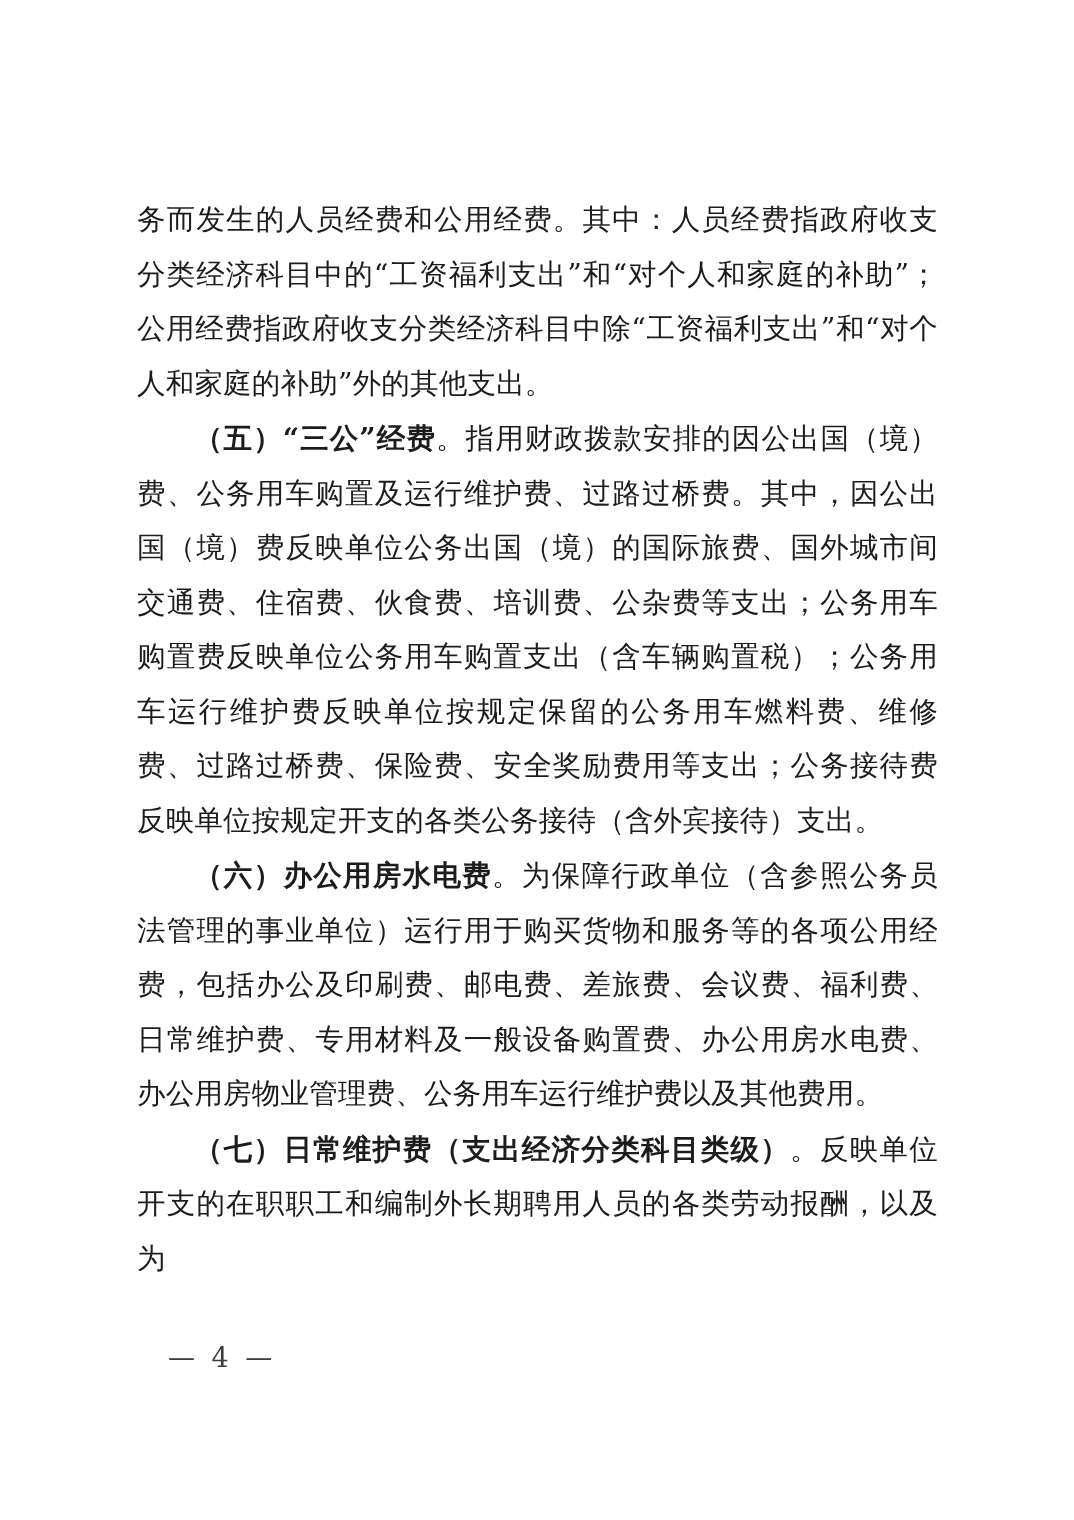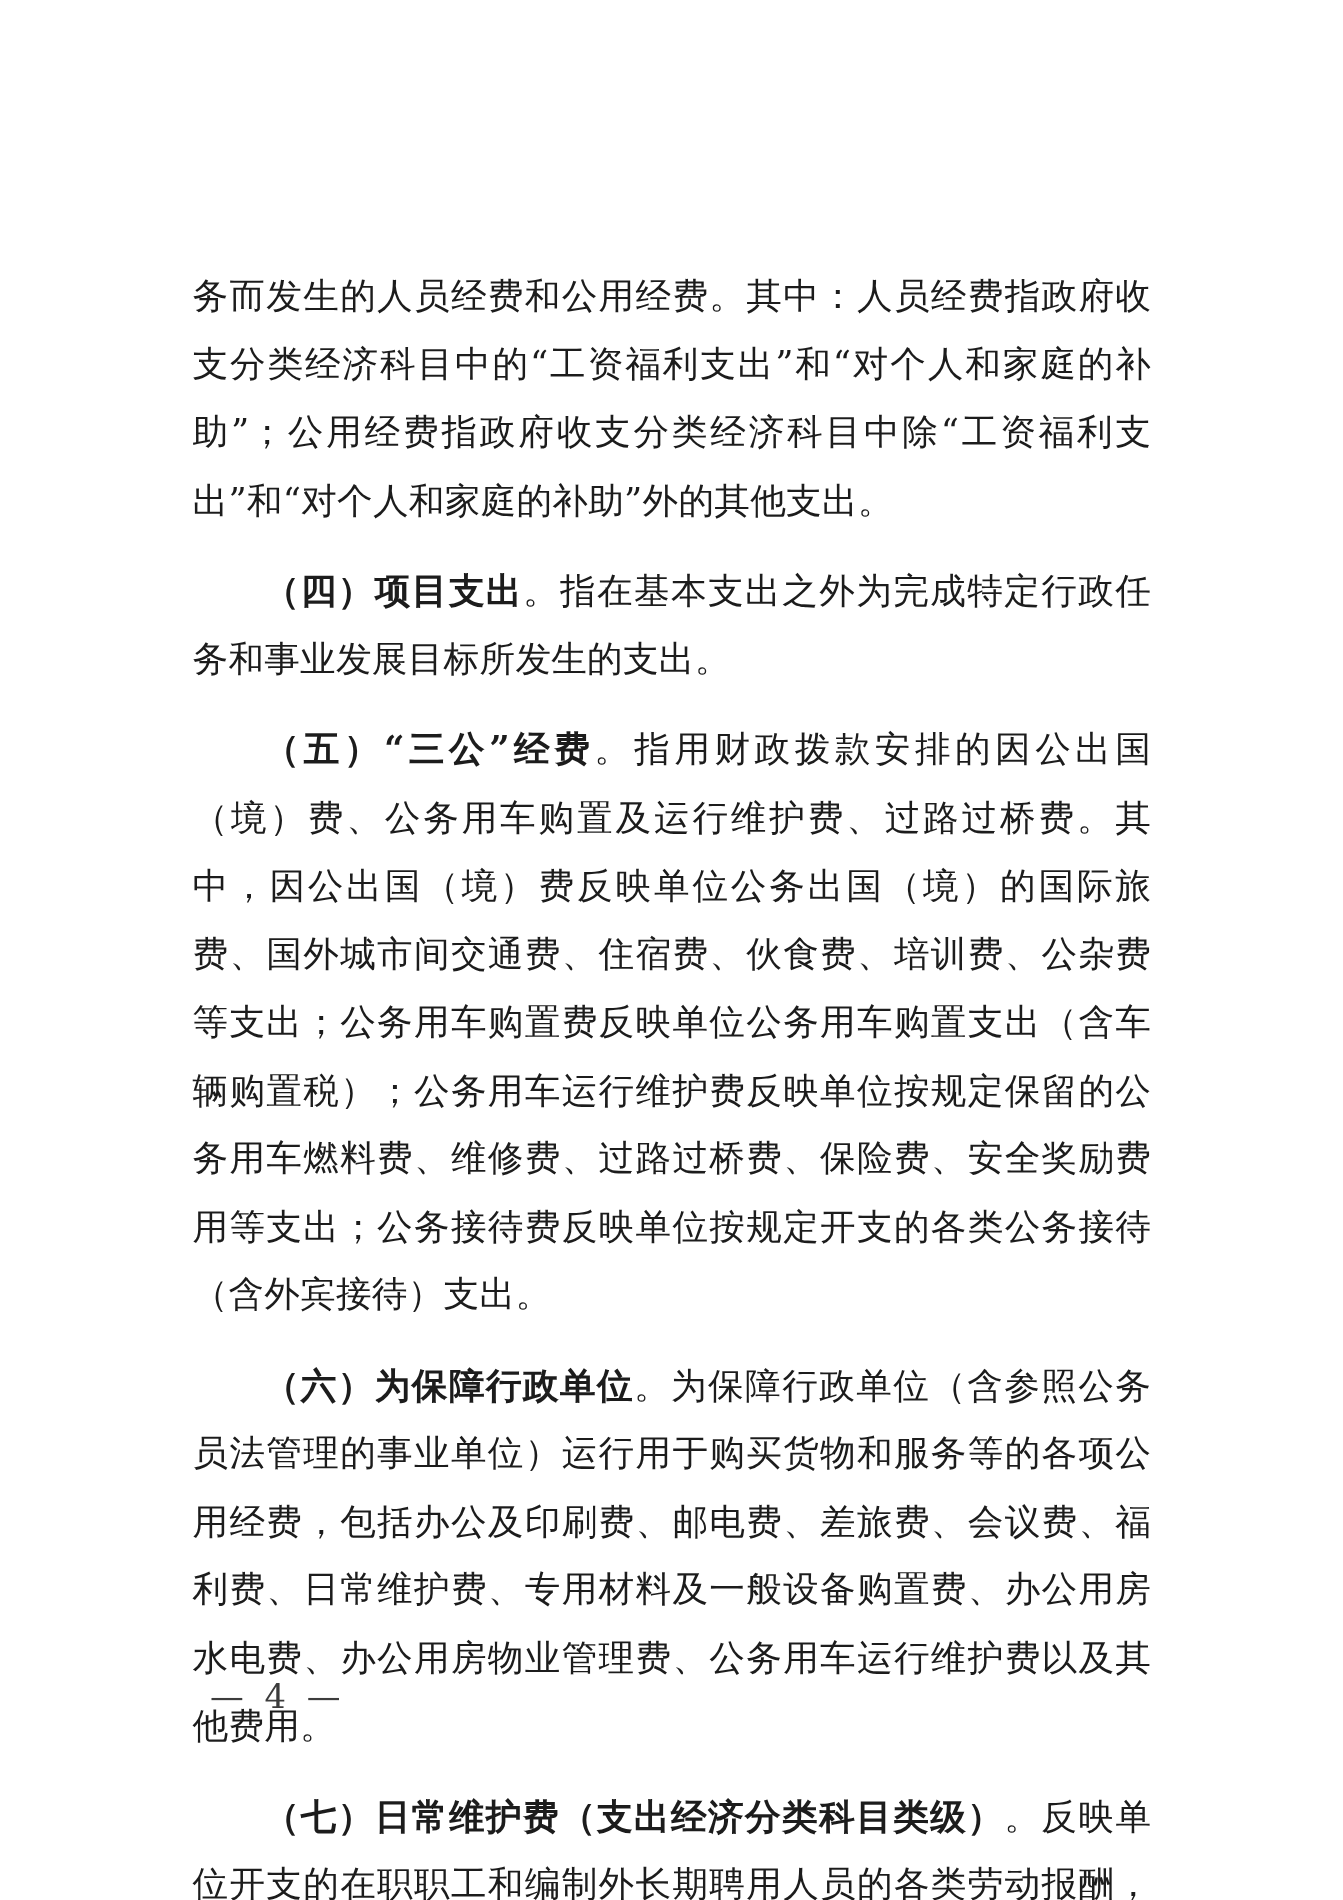--- a/index.html
+++ b/index.html
@@ -15,21 +15,21 @@
     font-family: "DejaVu Serif", "Liberation Serif", serif;
     color: #1c1c1c;
   }
   .doc-body {
     position: absolute;
     left: 137px;
     top: 193px;
     width: 801px;
   }
   .para {
-    margin: 17px;
+    margin: 0;
     padding: 0;
     font-size: 28.5px;
     line-height: 54.5px;
     text-align: justify;
     text-justify: inter-ideograph;
     letter-spacing: 0.2px;
   }
   .para.indent {
     text-indent: 57px;
   }
@@ -50,30 +50,27 @@
 <body>
 
 <main class="doc-page">
 
   <section class="doc-body">
 
     <p class="para">
       <span class="seg">务而发生的人员经费和公用经费。其中：人员经费指政府收支分类经济科目中的“工资福利支出”和“对个人和家庭的补助”；公用经费指政府收支分类经济科目中除“工资福利支出”和“对个人和家庭的补助”外的其他支出。</span>
     </p>
 
-    <p class="para indent">
-      <span class="seg seg-bold">（四）项目支出</span><span class="seg">。指在基本支出之外为完成特定行政任务和事业发展目标所发生的支出。</span>
-    </p>
 
     <p class="para indent">
       <span class="seg seg-bold">（五）“三公”经费</span><span class="seg">。指用财政拨款安排的因公出国（境）费、公务用车购置及运行维护费、过路过桥费。其中，因公出国（境）费反映单位公务出国（境）的国际旅费、国外城市间交通费、住宿费、伙食费、培训费、公杂费等支出；公务用车购置费反映单位公务用车购置支出（含车辆购置税）；公务用车运行维护费反映单位按规定保留的公务用车燃料费、维修费、过路过桥费、保险费、安全奖励费用等支出；公务接待费反映单位按规定开支的各类公务接待（含外宾接待）支出。</span>
     </p>
 
     <p class="para indent">
-      <span class="seg seg-bold">（六）为保障行政单位</span><span class="seg">。为保障行政单位（含参照公务员法管理的事业单位）运行用于购买货物和服务等的各项公用经费，包括办公及印刷费、邮电费、差旅费、会议费、福利费、日常维护费、专用材料及一般设备购置费、办公用房水电费、办公用房物业管理费、公务用车运行维护费以及其他费用。</span>
+      <span class="seg seg-bold">（六）办公用房水电费</span><span class="seg">。为保障行政单位（含参照公务员法管理的事业单位）运行用于购买货物和服务等的各项公用经费，包括办公及印刷费、邮电费、差旅费、会议费、福利费、日常维护费、专用材料及一般设备购置费、办公用房水电费、办公用房物业管理费、公务用车运行维护费以及其他费用。</span>
     </p>
 
     <p class="para indent">
       <span class="seg seg-bold">（七）日常维护费（支出经济分类科目类级）</span><span class="seg">。反映单位开支的在职职工和编制外长期聘用人员的各类劳动报酬，以及为</span>
     </p>
 
   </section>
 
   <footer class="page-footer">
     <span>— 4 —</span>

